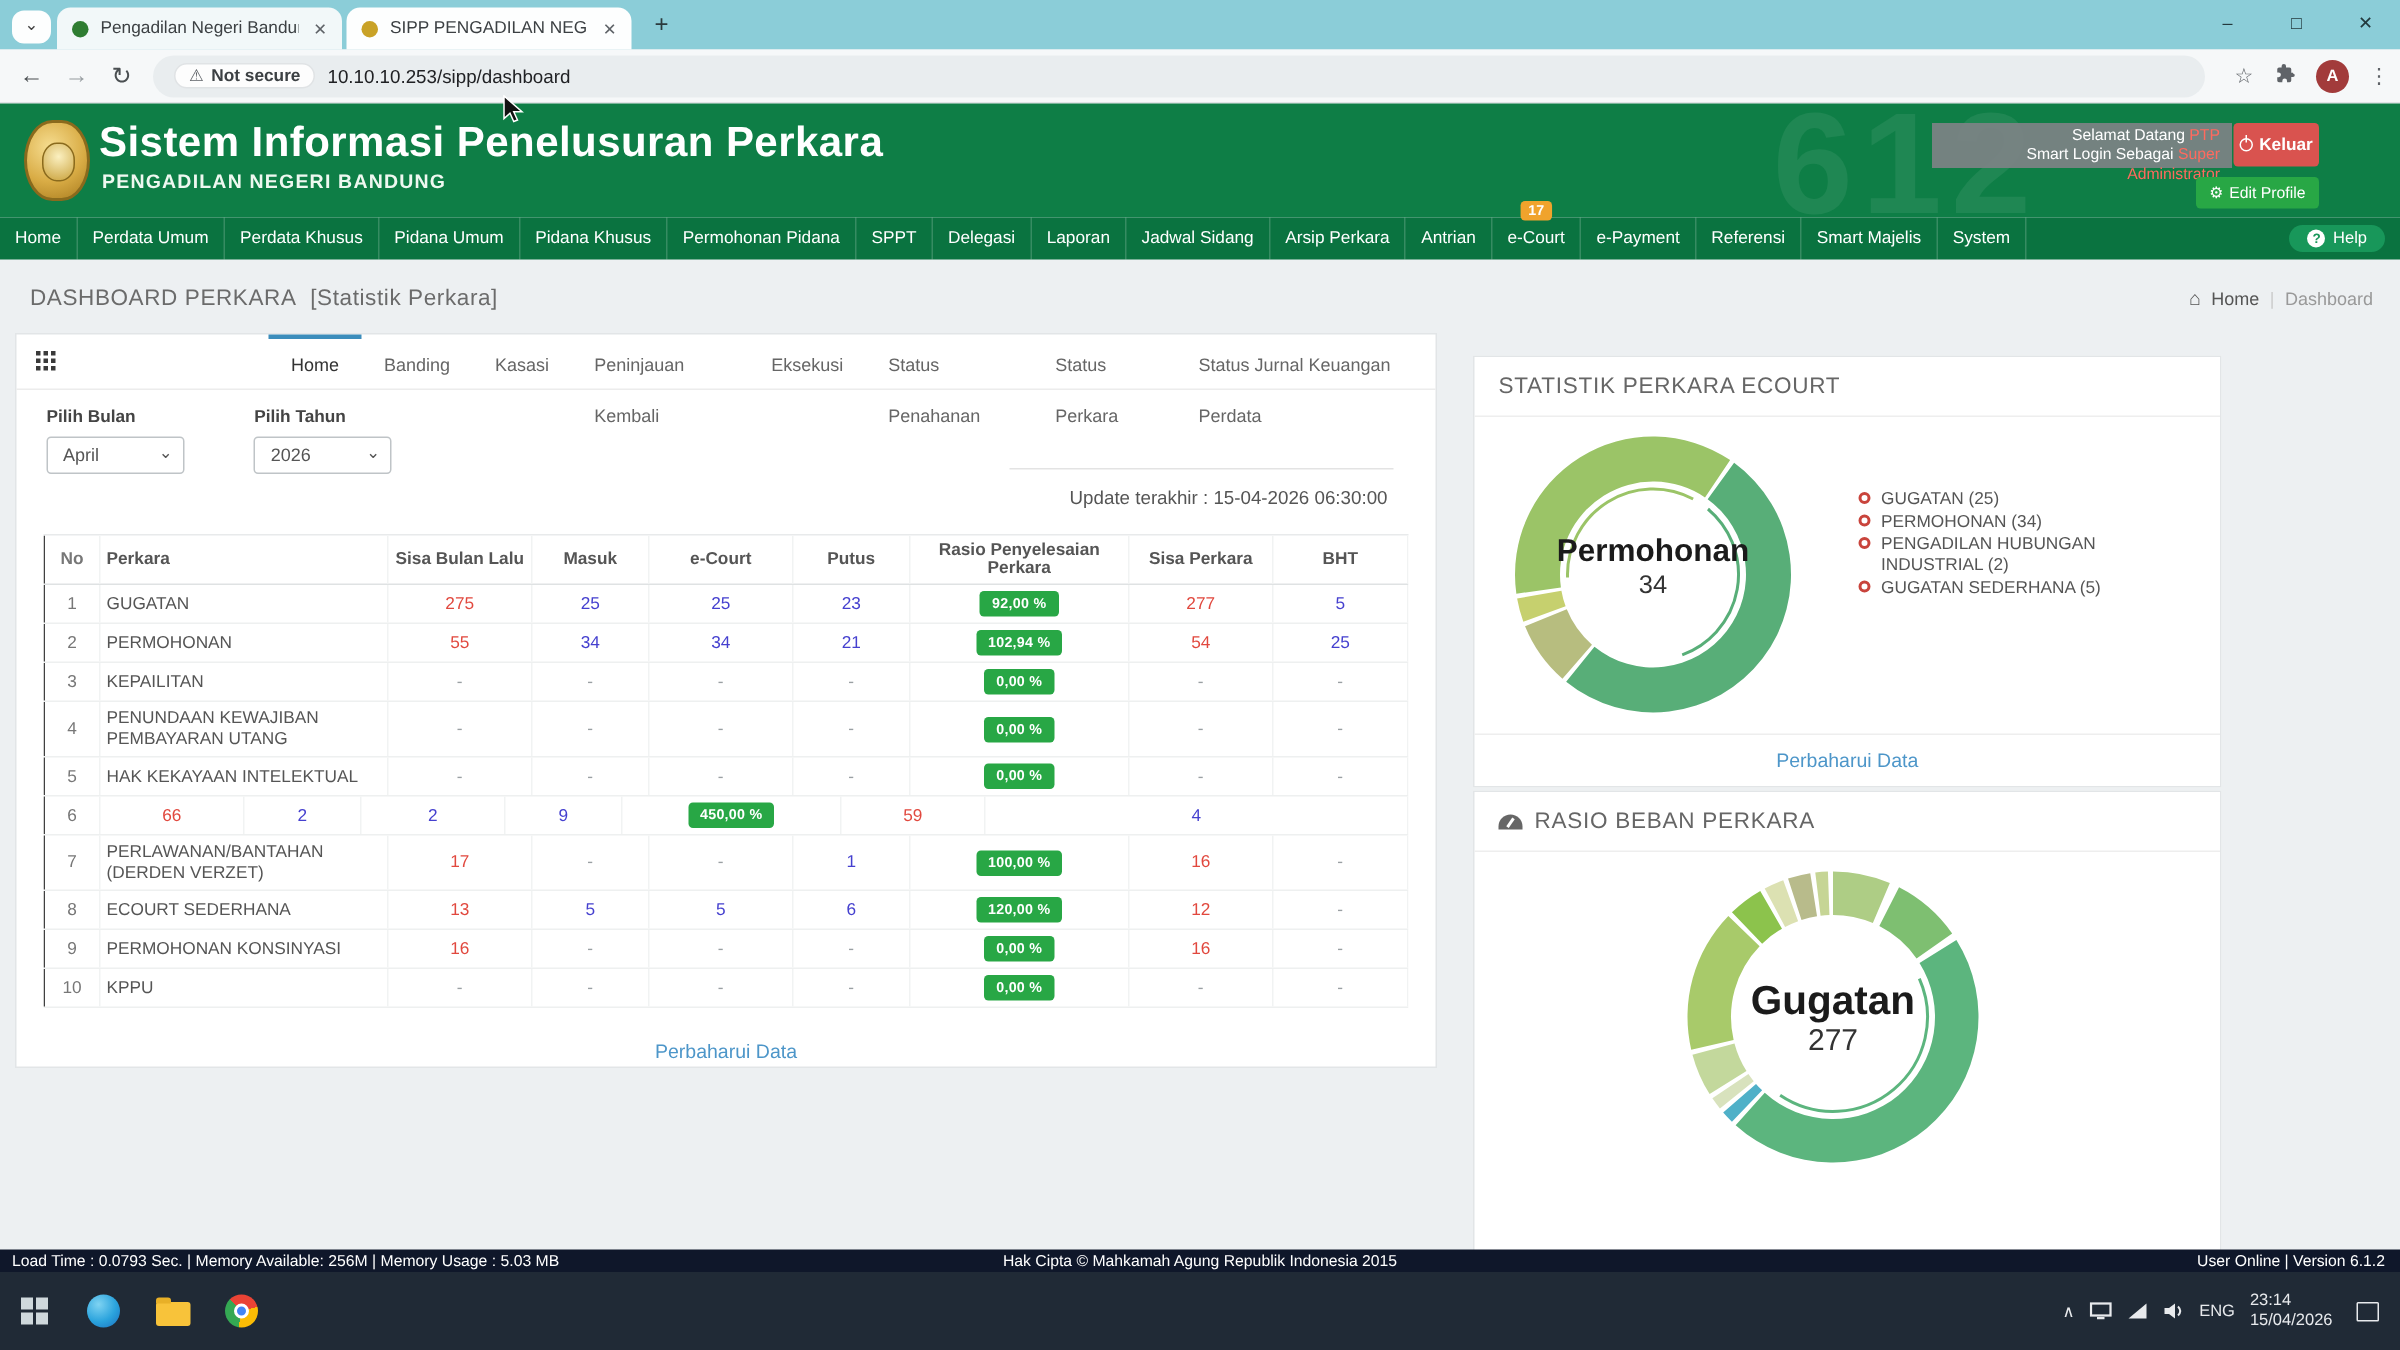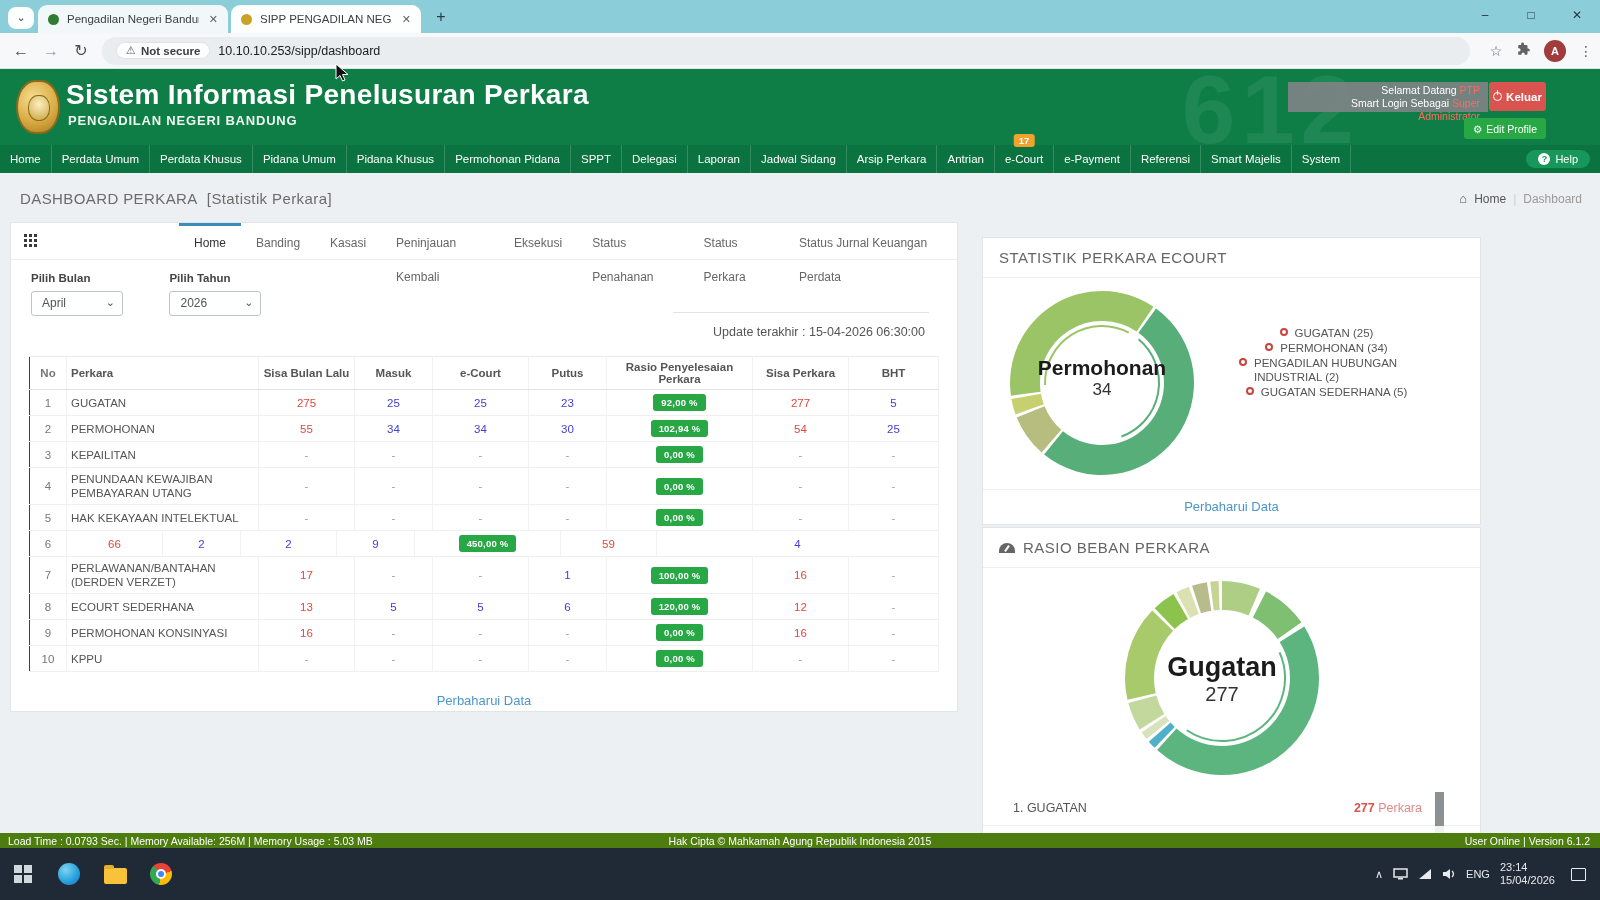--- a/index.html
+++ b/index.html
@@ -85,36 +85,36 @@
 
   
   .ptitle { padding:11px 16px; font-size:15px; color:#666; letter-spacing:0.5px; border-bottom:1px solid #eee; display:flex; align-items:center; gap:8px; }
   .ecourt { left:982px; top:237px; width:499px; height:288px; }
   .ecourt .body { position:relative; height:211px; }
   .donutbox { position:absolute; }
   .dcenter { position:absolute; text-align:center; pointer-events:none; }
   .dcenter .l1 { font-weight:bold; color:#1b1b1b; }
   .dcenter .l2 { color:#333; }
   .legend { position:absolute; left:256px; top:48px; width:175px; }
-  .legitem { display:flex; gap:7px; font-size:11.5px; color:#555; line-height:14px; margin-bottom:1px;justify-content:center; }
+  .legitem { display:flex; gap:7px; font-size:11.5px; color:#555; line-height:14px; margin-bottom:1px; }
   .ring { flex:none; margin-top:2px; width:8px; height:8px; border:2.5px solid #c9443c; border-radius:50%; }
   .pfoot { border-top:1px solid #eee; text-align:center; padding:9px; font-size:13px; color:#4d96c9; }
 
   .beban { left:982px; top:527px; width:499px; height:330px; }
   .gauge { width:16px; height:10px; border-radius:9px 9px 0 0; background:#666; position:relative; }
   .gauge:after { content:""; position:absolute; left:7px; top:2px; width:2px; height:7px; background:#fff; transform:rotate(35deg); }
   .blist { position:relative; margin-top:4px; }
   .brow { display:flex; justify-content:space-between; padding:11px 58px 10px 30px; font-size:12.5px; color:#555; border-bottom:1px solid #eee; }
   .brow .val b { color:#d9534f; }
   .brow .val span { color:#e08a85; }
   .sbar { position:absolute; right:36px; top:2px; width:9px; height:74px; background:#f1f1f1; }
   .sthumb { width:9px; height:34px; background:#8b9095; }
 
   
-  .appfooter { position:absolute; left:0; top:833px; width:1600px; height:15px; background:#4d7c0f; color:#fff; font-size:10.5px; display:flex; align-items:center; z-index:6; }
+  .appfooter { position:absolute; left:0; top:833px; width:1600px; height:15px; background:#0f172a; color:#fff; font-size:10.5px; display:flex; align-items:center; z-index:6; }
   .appfooter .lf { margin-left:8px; }
   .appfooter .cf { position:absolute; left:50%; transform:translateX(-50%); }
   .appfooter .rf { margin-left:auto; margin-right:10px; }
   .taskbar { position:absolute; left:0; top:848px; width:1600px; height:52px; background:#202a36; display:flex; align-items:center; z-index:7; }
   .tbi { width:46px; height:40px; display:flex; align-items:center; justify-content:center; }
   .winlogo { display:grid; grid-template-columns:8px 8px; grid-template-rows:8px 8px; gap:1.5px; }
   .winlogo i { background:#cfd8dc; }
   .edgeic { width:22px; height:22px; border-radius:50%; background:radial-gradient(circle at 35% 30%, #7fd3f2, #2aa3dd 55%, #1b6fbf); }
   .folderic { width:23px; height:16px; background:#f8c33a; border-radius:2px; position:relative; margin-top:4px; }
   .folderic:before { content:""; position:absolute; left:0; top:-3px; width:10px; height:4px; background:#e8b027; border-radius:2px 2px 0 0; }
@@ -324,21 +324,21 @@
           </div>
           <div class="tc c7 red">277</div>
           <div class="tc c8 blue">5</div>
         </div>
         <div class="trow">
           <div class="tc c0">2</div>
           <div class="tc c1 ">PERMOHONAN</div>
           <div class="tc c2 red">55</div>
           <div class="tc c3 blue">34</div>
           <div class="tc c4 blue">34</div>
-          <div class="tc c5 blue">30</div>
+          <div class="tc c5 blue">21</div>
           <div class="tc c6">
             <span class="badge">102,94 %</span>
           </div>
           <div class="tc c7 red">54</div>
           <div class="tc c8 blue">25</div>
         </div>
         <div class="trow">
           <div class="tc c0">3</div>
           <div class="tc c1 ">KEPAILITAN</div>
           <div class="tc c2 red dash">-</div>
@@ -502,33 +502,20 @@
           <path d="M60.4612584097686 20.354083492684083 A97 97 0 0 1 72.82404609741008 14.8498157837669 L82.74263025385449 42.10090178655824 A68 68 0 0 0 74.07593373055943 45.95956368559297 Z" fill="#dce1b2"></path>
           <path d="M76.02535154563009 13.747517919370111 A97 97 0 0 1 90.82585689109759 10.194230962271646 L95.3624563772643 38.837192839530644 A68 68 0 0 0 84.98684438250356 41.32815689192957 Z" fill="#b8bb8b"></path>
           <path d="M94.17867368970073 9.723023290791758 A97 97 0 0 1 102.61474881985734 9.059089779147726 L103.62683422422988 38.0414237627015 A68 68 0 0 0 97.71288464845 38.5068616883901 Z" fill="#c6d595"></path>
           <path d="M163.55336383148386 80.3755914862246 A63 63 0 0 1 70.77084708134296 158.2293670709676" fill="none" stroke="#5cb57e" stroke-width="2"></path>
         </svg>
       <div class="dcenter" style="left:133px;top:84px;width:212px;">
         <div class="l1" style="font-size:27px;">Gugatan</div>
         <div class="l2" style="font-size:20px;">277</div>
       </div>
     </div>
-    <div class="blist" id="blist">
-      <div class="sbar">
-          <div class="sthumb"></div>
-        </div>
-    <div class="brow">
-          <span>1. GUGATAN</span>
-          <span class="val"><b>277</b> <span>Perkara</span></span>
-        </div>
-        <div class="brow">
-          <span>2. PERMOHONAN</span>
-          <span class="val"><b>54</b> <span>Perkara</span></span>
-        </div>
-      </div>
   </div>
 
   <div class="appfooter">
     <span class="lf">Load Time : 0.0793 Sec.  |  Memory Available: 256M  |  Memory Usage : 5.03 MB</span>
     <span class="cf">Hak Cipta © Mahkamah Agung Republik Indonesia 2015</span>
     <span class="rf">User Online  |  Version 6.1.2</span>
   </div>
 
   <div class="taskbar">
     <div class="tbi">

